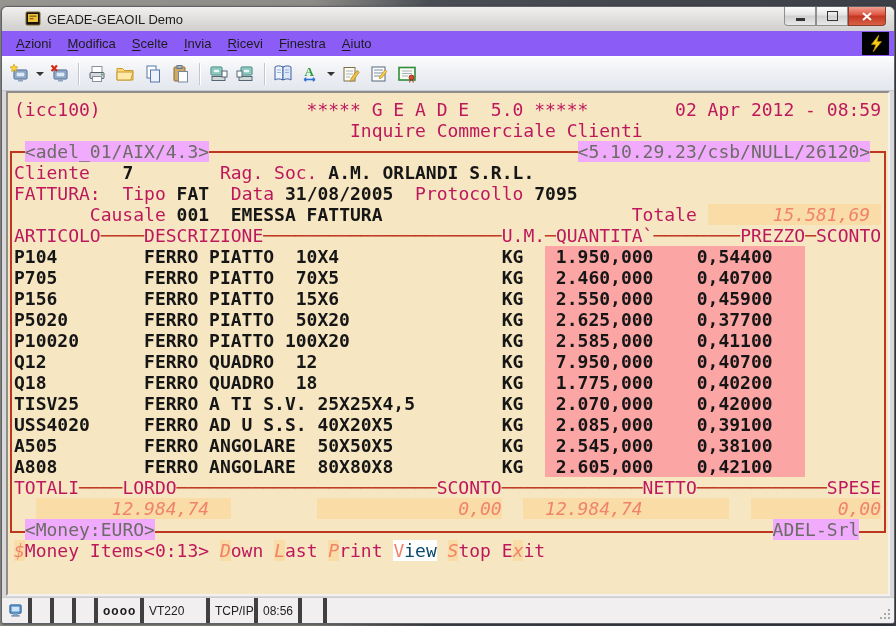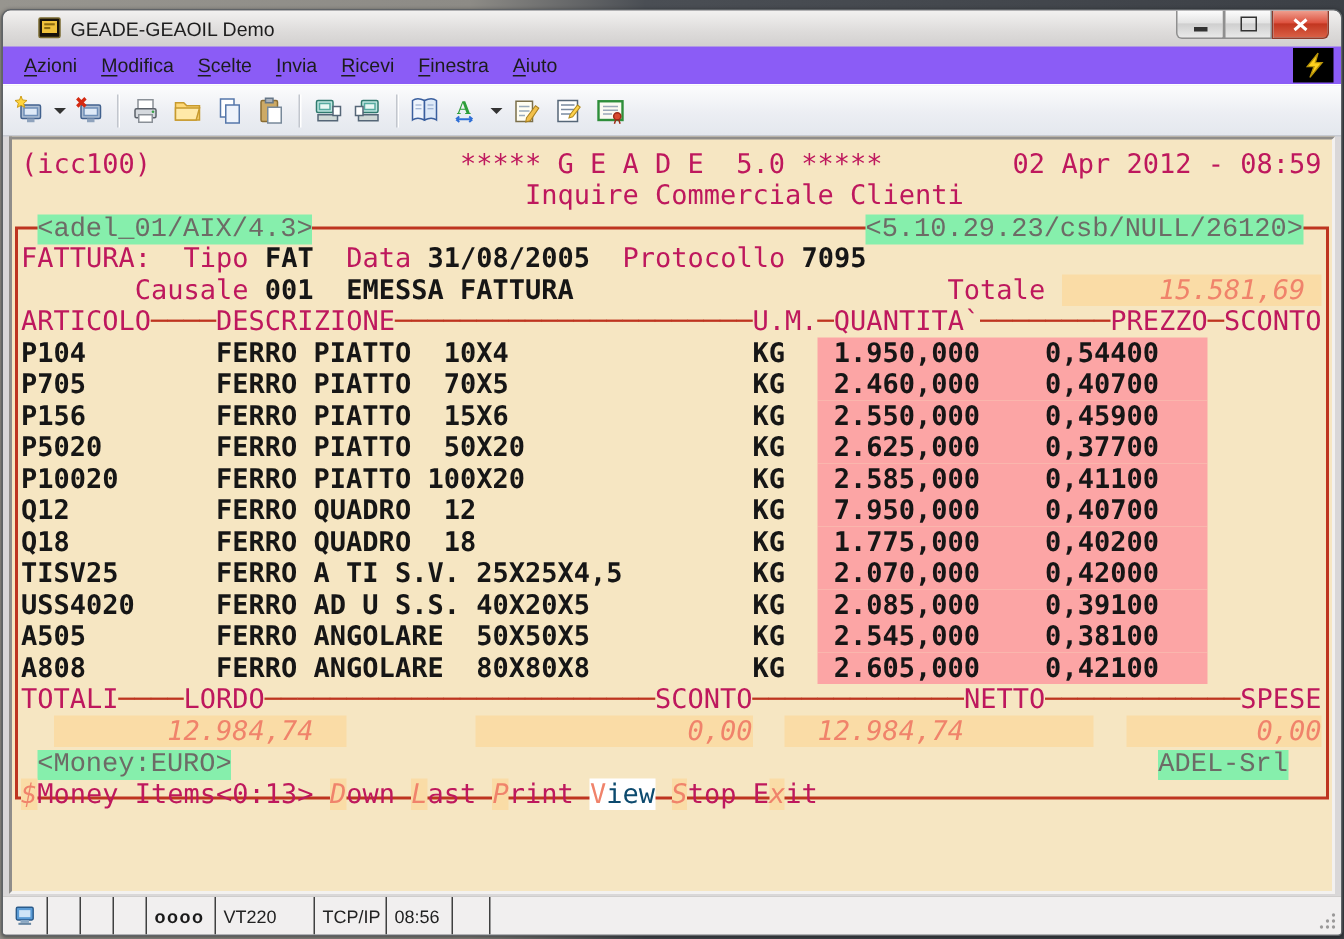--- a/index.html
+++ b/index.html
@@ -49,26 +49,26 @@
   .tlines{position:relative;z-index:1;padding:6px 0 0 6px;}
   .tl{height:21px;white-space:pre;}
   .tl span{white-space:pre;}
   .g{color:#be185d;}
   .k{color:#161616;font-weight:bold;}
   .r{color:#BE3520;}
   .p{background:#FADCA6;color:#F0836B;font-style:italic;}
   .w{background:#fca5a5;color:#161616;font-weight:bold;}
   .v{background:#ffffff;color:#F0836B;}
   .vw{background:#ffffff;color:#0c4a6e;}
-  .m{background:#86efac;color:#6D6B66;font-family:Liberation Mono, monospace;}
+  .m{background:#f0abfc;color:#6D6B66;}
   
   .statusbar{height:25px;flex:0 0 25px;margin-top:1px;background:#f1efef;
     border-top:1px solid #cfcdcc;display:flex;align-items:stretch;
     font-size:12px;color:#222;position:relative;}
-  .sb-cell{border-right:1px solid #404040;display:flex;align-items:center;
+  .sb-cell{border-right:4px solid #404040;display:flex;align-items:center;
     padding:0 5px;box-sizing:border-box;}
   .sb-icon-cell{width:30px;justify-content:center;}
   .cw22{width:22px;} .cw46{width:46px;} .cw66{width:66px;}
   .cw48{width:48px;} .cw44{width:44px;} .cw25{width:25px;}
   .sb-fill{flex:1;border-right:none;position:relative;}
   .sb-oooo{font-weight:bold;letter-spacing:1px;color:#1a1a1a;}
   .grip{position:absolute;right:3px;bottom:3px;}
 </style>
 </head>
 <body>
@@ -218,20 +218,21 @@
       </svg>
     </div>
   </div>
 
   <div class="terminal">
     <div class="formbox"></div>
     <div class="tlines" id="tlines">
         <div class="tl"><span class="g">(icc100)</span><span>                   </span><span class="g">***** G E A D E  5.0 *****</span><span>        </span><span class="g">02 Apr 2012 - 08:59</span></div>
         <div class="tl"><span>                               </span><span class="g">Inquire Commerciale Clienti</span></div>
         <div class="tl"><span> </span><span class="m">&lt;adel_01/AIX/4.3&gt;</span><span>                                  </span><span class="m">&lt;5.10.29.23/csb/NULL/26120&gt;</span></div>
+        <div class="tl"><span class="g">Cliente</span><span>   </span><span class="k">7</span><span>        </span><span class="g">Rag. Soc.</span><span> </span><span class="k">A.M. ORLANDI S.R.L.</span></div>
         <div class="tl"><span class="g">FATTURA:</span><span>  </span><span class="g">Tipo</span><span> </span><span class="k">FAT</span><span>  </span><span class="g">Data</span><span> </span><span class="k">31/08/2005</span><span>  </span><span class="g">Protocollo</span><span> </span><span class="k">7095</span></div>
         <div class="tl"><span>       </span><span class="g">Causale</span><span> </span><span class="k">001</span><span>  </span><span class="k">EMESSA FATTURA</span><span>                       </span><span class="g">Totale</span><span> </span><span class="p">      15.581,69 </span></div>
         <div class="tl"><span class="g">ARTICOLO</span><span class="r">────</span><span class="g">DESCRIZIONE</span><span class="r">──────────────────────</span><span class="g">U.M.</span><span class="r">─</span><span class="g">QUANTITA`</span><span class="r">────────</span><span class="g">PREZZO</span><span class="r">─</span><span class="g">SCONTO</span></div>
         <div class="tl"><span class="k">P104        </span><span class="k">FERRO PIATTO  10X4               </span><span class="k">KG  </span><span class="w"> 1.950,000    0,54400   </span><span>       </span></div>
         <div class="tl"><span class="k">P705        </span><span class="k">FERRO PIATTO  70X5               </span><span class="k">KG  </span><span class="w"> 2.460,000    0,40700   </span><span>       </span></div>
         <div class="tl"><span class="k">P156        </span><span class="k">FERRO PIATTO  15X6               </span><span class="k">KG  </span><span class="w"> 2.550,000    0,45900   </span><span>       </span></div>
         <div class="tl"><span class="k">P5020       </span><span class="k">FERRO PIATTO  50X20              </span><span class="k">KG  </span><span class="w"> 2.625,000    0,37700   </span><span>       </span></div>
         <div class="tl"><span class="k">P10020      </span><span class="k">FERRO PIATTO 100X20              </span><span class="k">KG  </span><span class="w"> 2.585,000    0,41100   </span><span>       </span></div>
         <div class="tl"><span class="k">Q12         </span><span class="k">FERRO QUADRO  12                 </span><span class="k">KG  </span><span class="w"> 7.950,000    0,40700   </span><span>       </span></div>
         <div class="tl"><span class="k">Q18         </span><span class="k">FERRO QUADRO  18                 </span><span class="k">KG  </span><span class="w"> 1.775,000    0,40200   </span><span>       </span></div>

